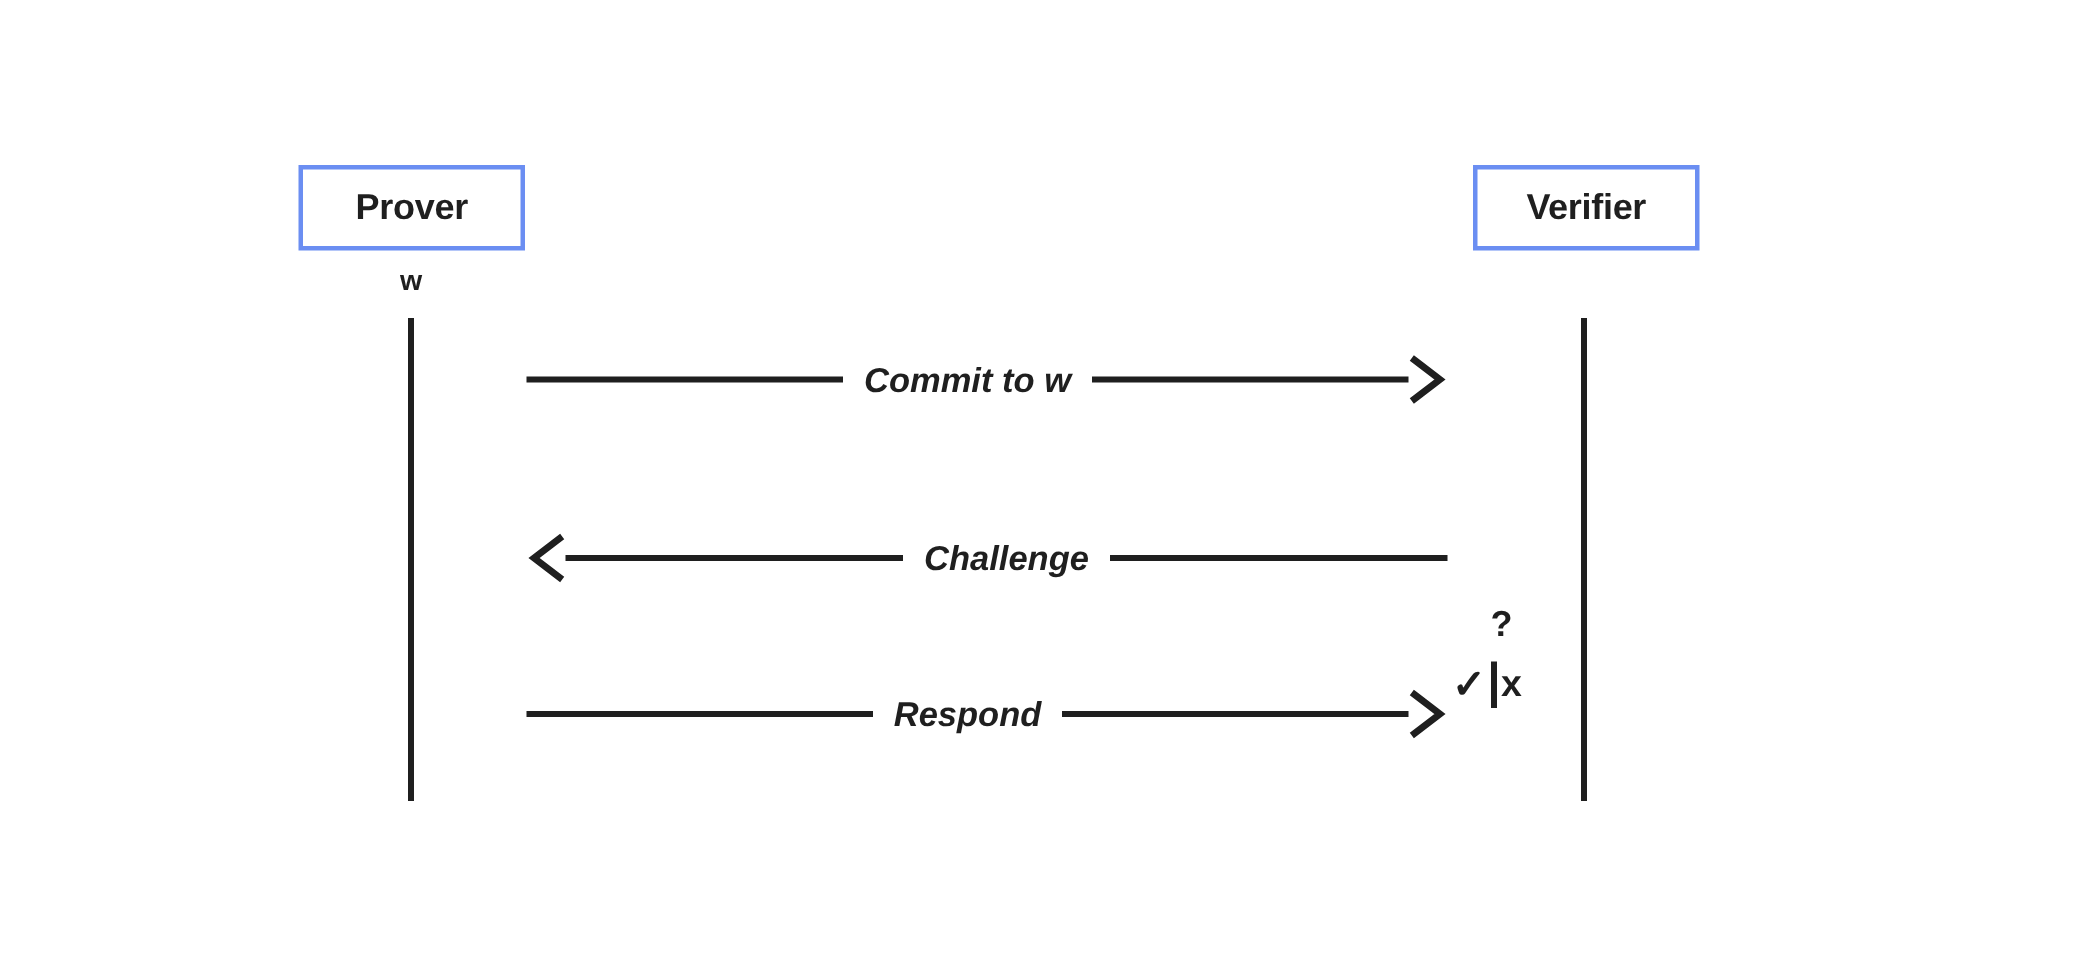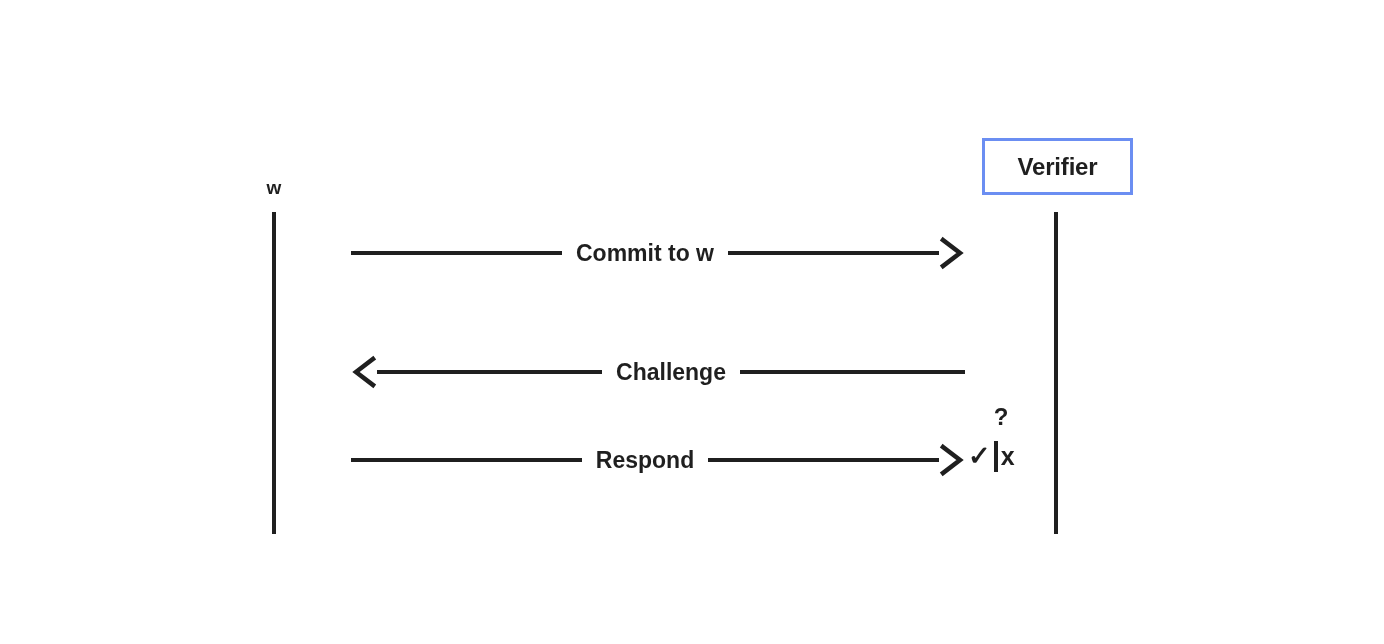--- a/index.html
+++ b/index.html
@@ -32,21 +32,21 @@
   }
   .actor-label {
     font-size: 24px;
     font-weight: 700;
     color: #1f1f1f;
     letter-spacing: -0.2px;
     line-height: 1;
   }
 
   #prover-box  { left: 199px; top: 110px; width: 151px; height: 57px; }
-  #verifier-box{ left: 982px; top: 110px; width: 151px; height: 57px; margin-top: 28px; }
+  #verifier-box{ left: 982px; top: 110px; width: 151px; height: 57px; }
 
   
   .lifeline {
     position: absolute;
     width: 4px;
     background: #1f1f1f;
     top: 212px;
     height: 322px;
   }
   #prover-lifeline   { left: 272px; }
@@ -64,24 +64,25 @@
     color: #1f1f1f;
     line-height: 1;
   }
 
   
   .msg-row {
     position: absolute;
     height: 44px;
     display: flex;
     align-items: center;
+    font-style: italic;
   }
   #row-commit    { left: 351px; top: 231px; width: 614px; }
   #row-challenge { left: 351px; top: 350px; width: 614px; }
-  #row-respond   { left: 351px; top: 438px; width: 614px; text-align: center; }
+  #row-respond   { left: 351px; top: 454px; width: 614px; text-align: center; }
 
   .seg {
     flex: 1 1 auto;
     height: 4px;
     background: #1f1f1f;
     min-width: 10px;
   }
   .msg-label {
     flex: 0 0 auto;
     font-size: 23px;
@@ -146,20 +147,23 @@
     font-weight: 700;
     color: #1f1f1f;
     line-height: 1;
   }
 </style>
 </head>
 <body>
 
 <div id="stage">
 
+  <div id="prover-box" class="actor-box">
+    <span class="actor-label">Prover</span>
+  </div>
 
   <div id="verifier-box" class="actor-box">
     <span class="actor-label">Verifier</span>
   </div>
 
   <div id="witness-label">w</div>
 
   <div id="prover-lifeline" class="lifeline"></div>
   <div id="verifier-lifeline" class="lifeline"></div>
 

